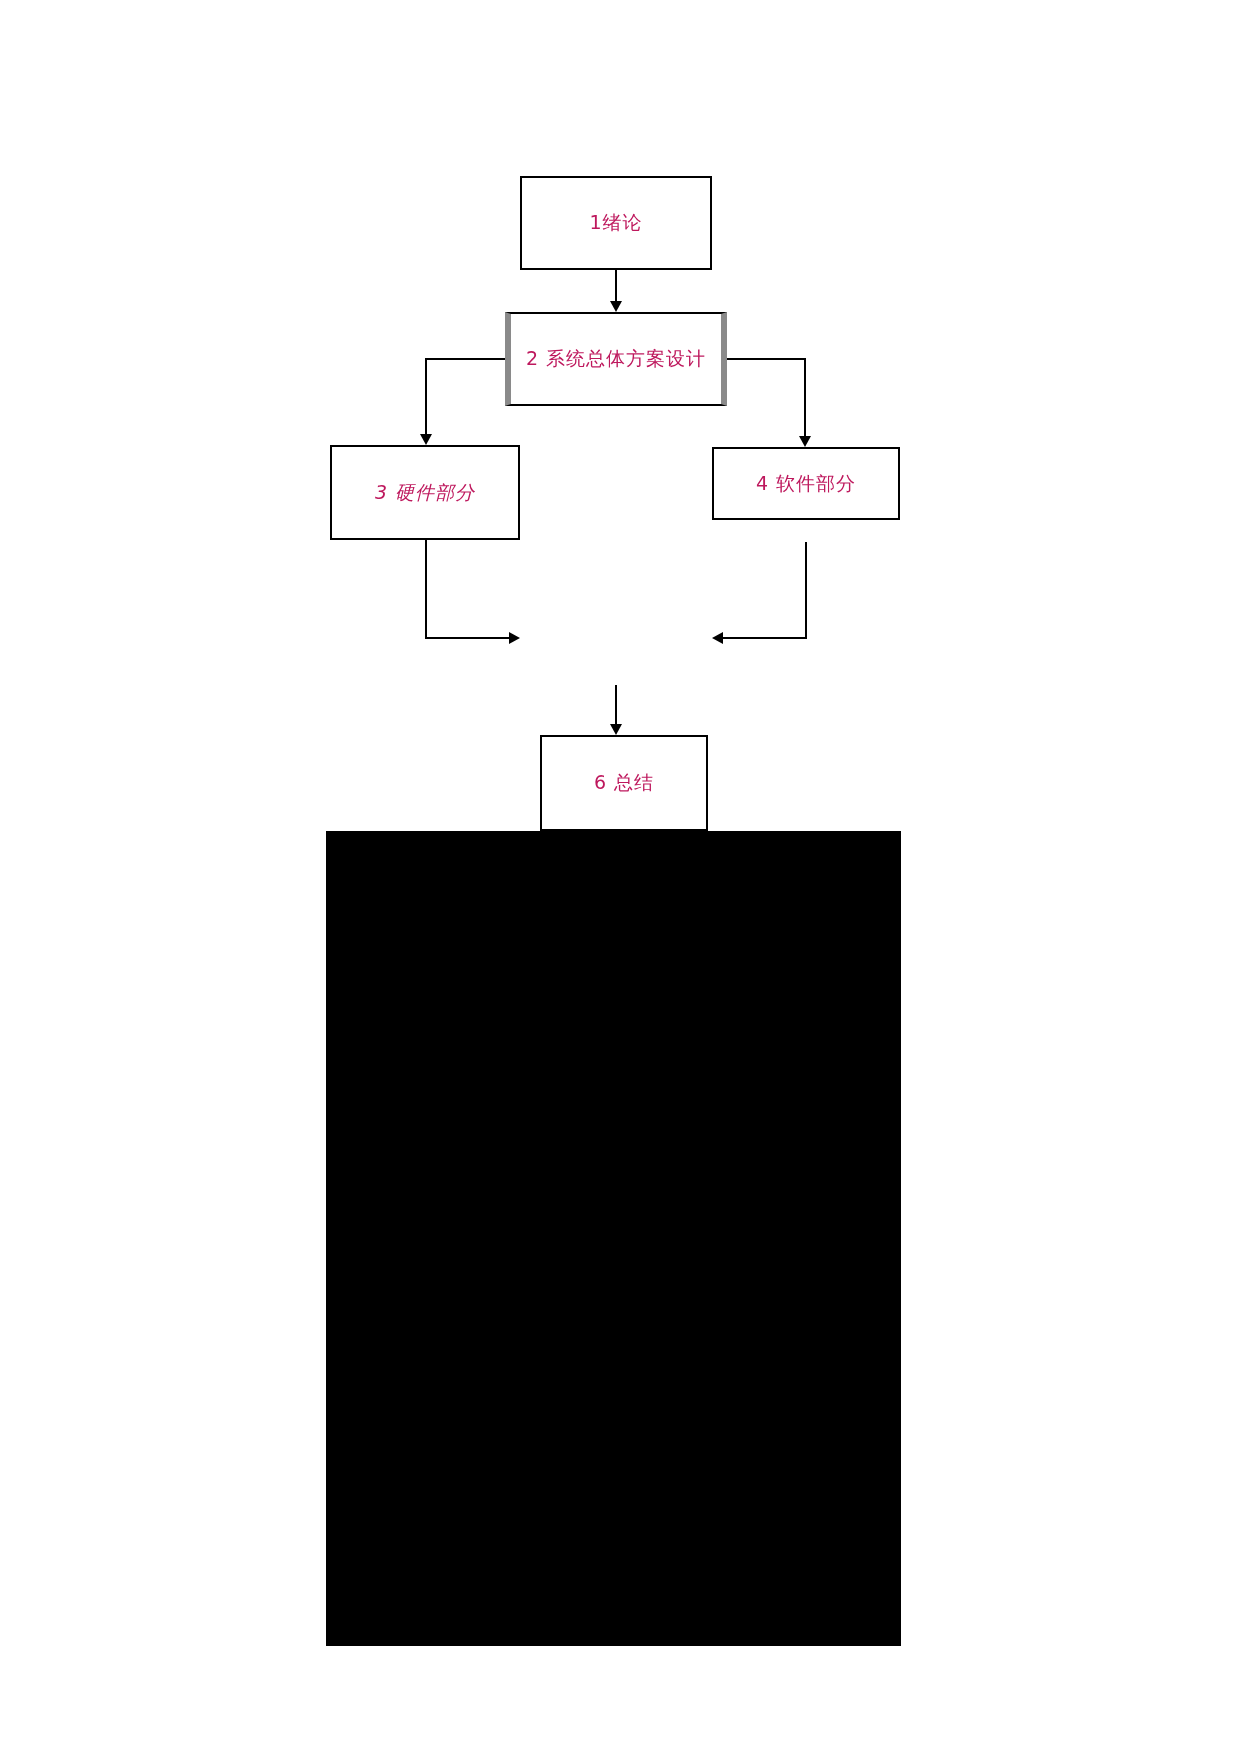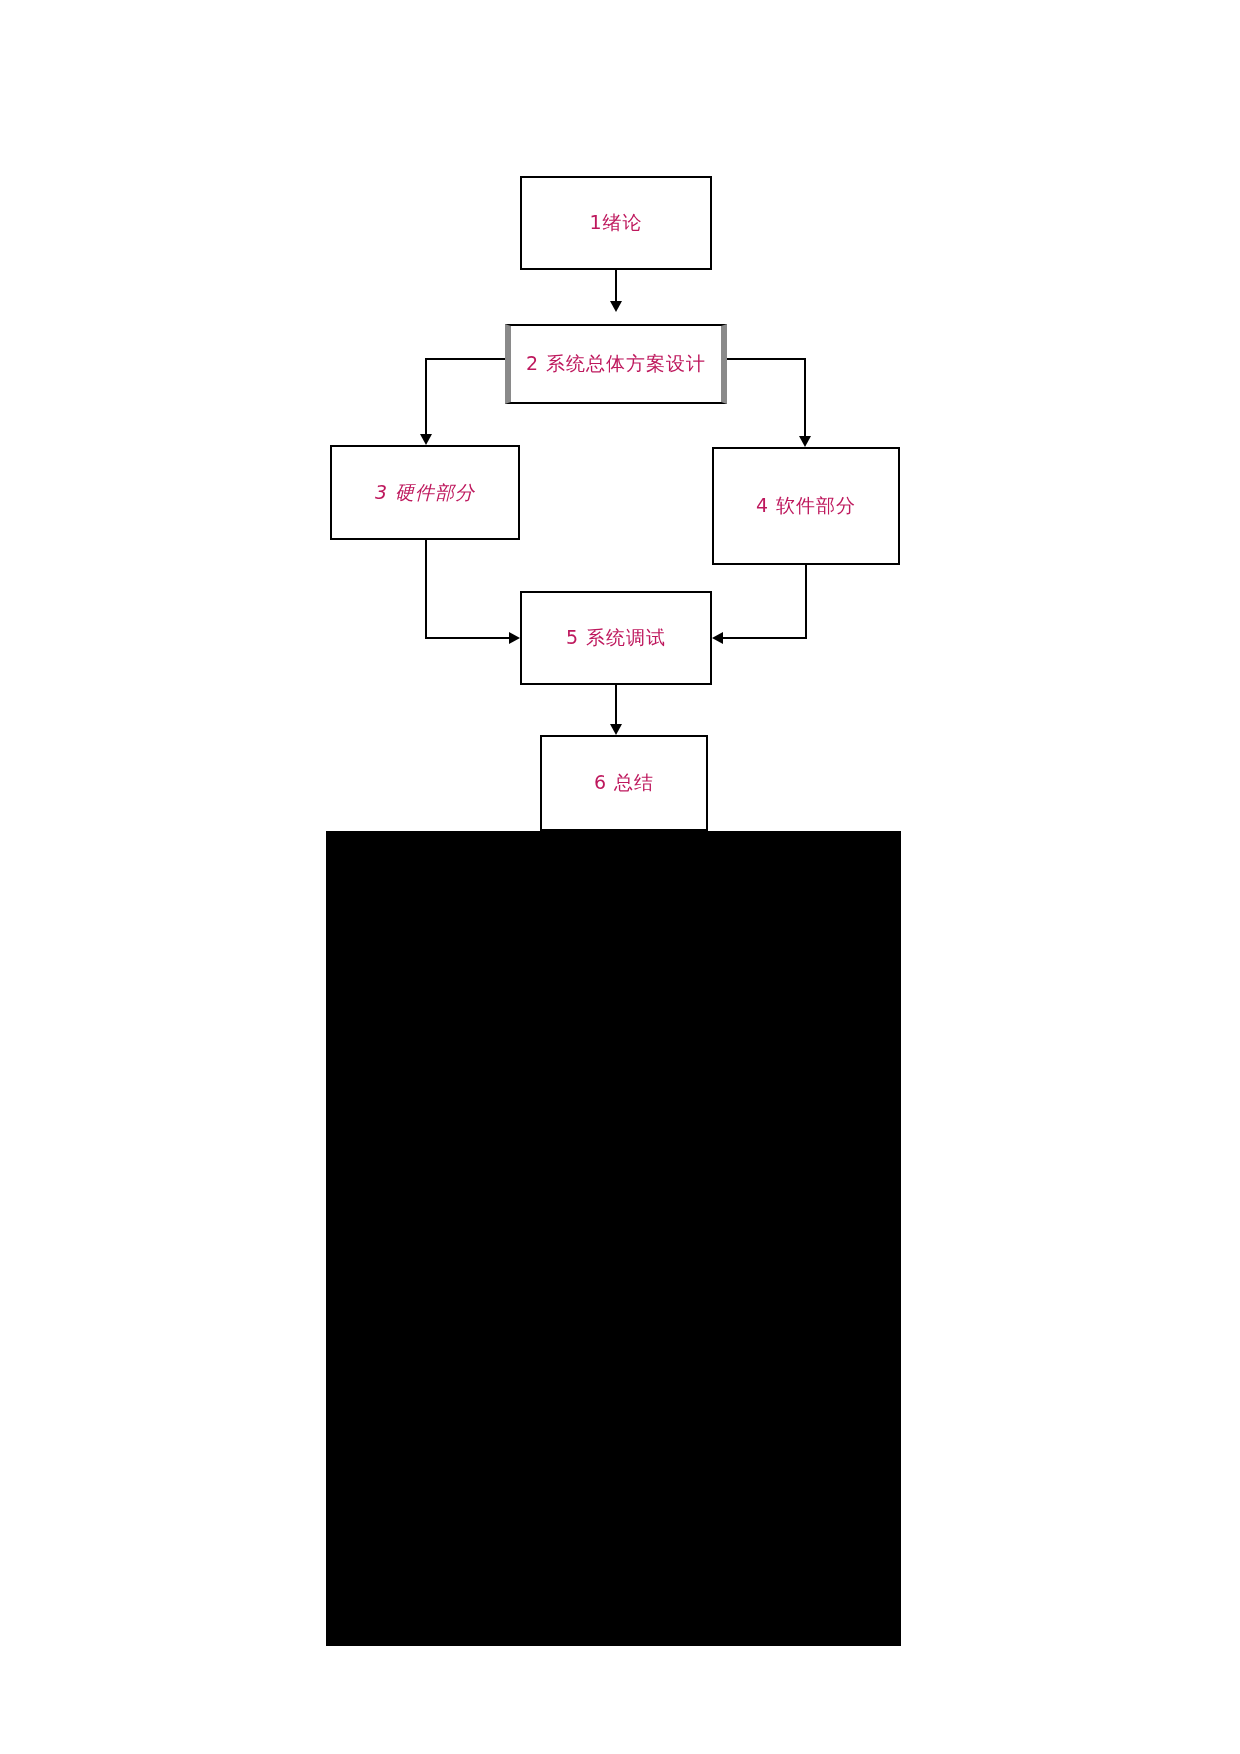--- a/index.html
+++ b/index.html
@@ -35,29 +35,29 @@
   }
   .node .label {
     font-size: 19px;
     color: #be185d;
     letter-spacing: 1px;
     white-space: nowrap;
   }
   
   .node-1 { left: 520px; top: 176px; width: 192px; height: 94px; }
   .node-2 {
-    left: 505px; top: 324px; width: 222px; height: 80px;
+    left: 505px; top: 312px; width: 222px; height: 94px;
     border-top: 2px solid #000000;
     border-bottom: 2px solid #000000;
     border-left: 6px solid #8a8a8a;
     border-right: 6px solid #8a8a8a;
     text-align: center;
   }
   .node-3 { left: 330px; top: 445px; width: 190px; height: 95px; font-style: italic; }
-  .node-4 { left: 712px; top: 447px; width: 188px; height: 118px; }
+  .node-4 { left: 712px; top: 447px; width: 188px; height: 73px; }
   .node-5 { left: 520px; top: 591px; width: 192px; height: 94px; }
   .node-6 { left: 540px; top: 735px; width: 168px; height: 96px; text-align: right; }
   .redaction {
     position: absolute;
     left: 326px;
     top: 831px;
     width: 575px;
     height: 815px;
     background: #000000;
     z-index: 3;
@@ -110,23 +110,20 @@
   </div>
 
   <div class="node node-3">
     <span class="label">3 硬件部分</span>
   </div>
 
   <div class="node node-4">
     <span class="label">4 软件部分</span>
   </div>
 
-  <div class="node node-5">
-    <span class="label">5 系统调试</span>
-  </div>
 
   <div class="node node-6">
     <span class="label">6 总结</span>
   </div>
 
   <div class="redaction"></div>
 
 </div>
 
 </body></html>

